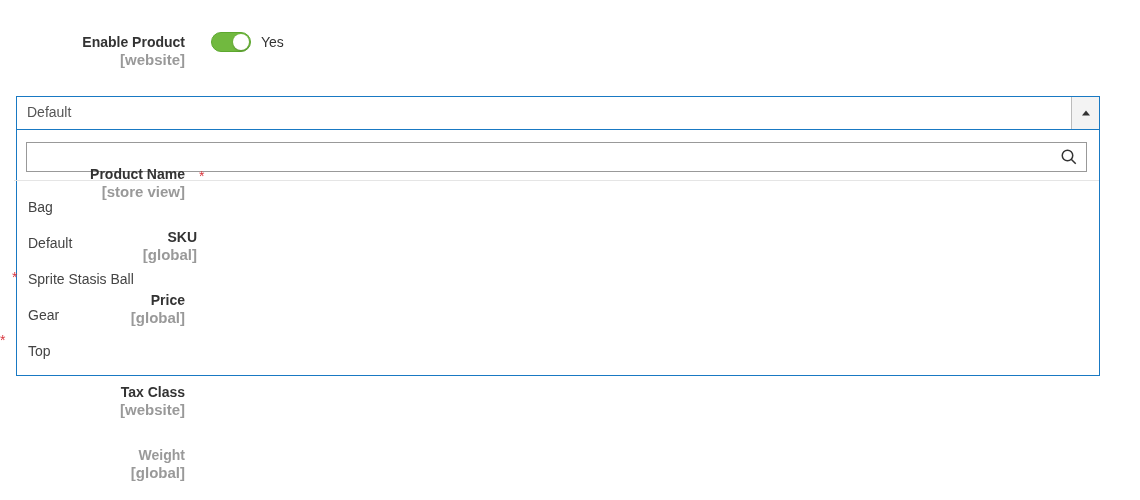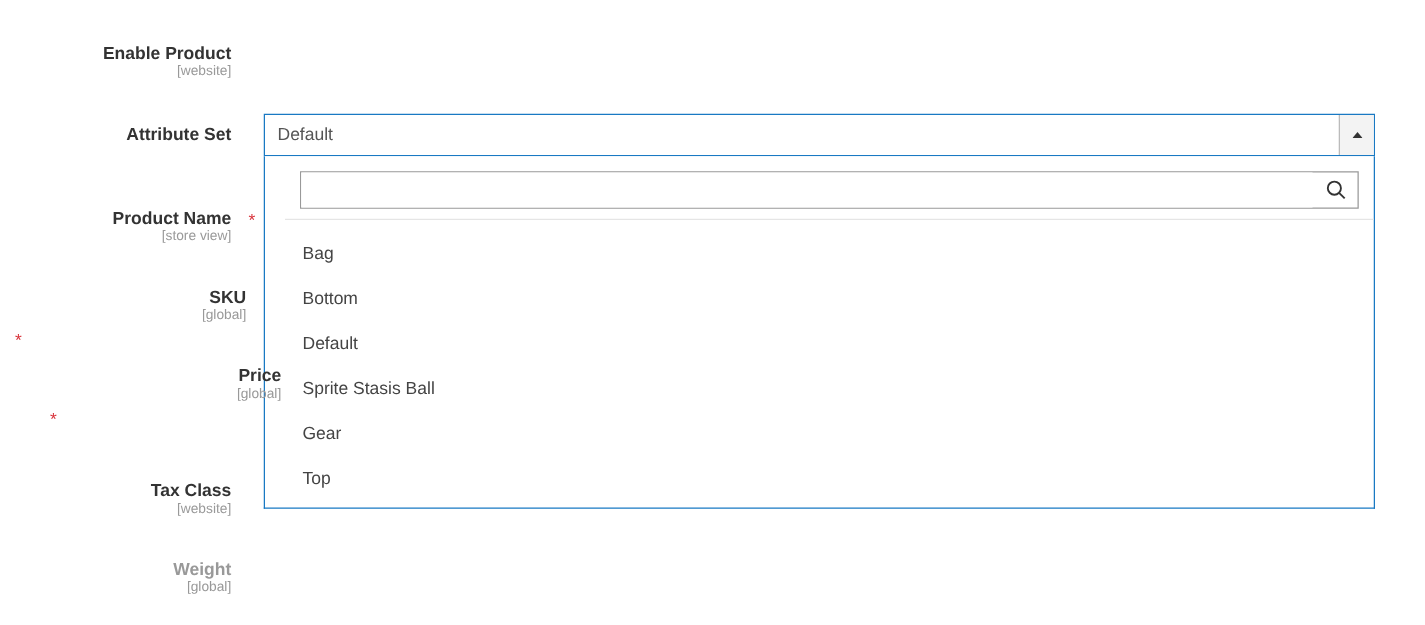--- a/index.html
+++ b/index.html
@@ -25,24 +25,25 @@
     padding-top: 4px;
   }
   .label-main {
     font-size: 14px;
     color: #333;
     font-weight: 600;
     margin-top: 30px;
   }
   .label-main.disabled { color: #999; }
   .label-scope {
-    font-size: 11px;
+    font-size: 15px;
     color: #999;
     display: block;
     margin-top: 1px;
+    font-weight: bold;
   }
   .req-col {
     width: 14px;
     text-align: left;
     color: #d9363e;
     font-size: 14px;
     padding-top: 6px;
   }
   .field-col {
     flex: 1;
@@ -86,21 +87,21 @@
     display: flex;
     align-items: center;
     justify-content: center;
   }
   .select-arrow svg { width: 8px; height: 8px; fill: #333; }
   
   .dropdown-panel {
     border: 1px solid #1979c3;
     border-top: none;
     background: #fff;
-    padding: 12px 12px 6px 28px;
+    padding: 12px 12px 6px 9px;
   }
   .dropdown-search {
     position: relative;
     border: 1px solid #999;
     height: 30px;
     margin-bottom: 8px;
     background: #fff;
   }
   .dropdown-search input {
     border: none;
@@ -129,26 +130,31 @@
 </style>
 </head>
 <body>
 
 <div class="form-row">
   <div class="label-col">
     <span class="label-main">Enable Product</span>
     <span class="label-scope">[website]</span>
   </div>
   <div class="req-col"></div>
+  <div class="field-col">
+    <div class="toggle-wrap">
+      <div class="toggle">
+        <div class="toggle-knob"></div>
+      </div>
+      <span class="toggle-label">Yes</span>
+    </div>
+  </div>
 </div>
 
 <div class="form-row" style="margin-bottom:0;">
-  <div class="label-col" style="padding-top:8px;">
-    <span class="label-main">Attribute Set</span>
-  </div>
   <div class="req-col"></div>
   <div class="field-col">
     <div class="select-box">
       <div class="select-value">Default</div>
       <div class="select-arrow">
         <svg viewBox="0 0 10 10">
             <polygon points="0,8 5,2 10,8"></polygon>
           </svg>
       </div>
     </div>
@@ -156,21 +162,20 @@
       <div class="dropdown-search">
         <input type="text" style="">
         <svg class="search-icon" viewBox="0 0 24 24" fill="none" stroke="#333" stroke-width="2">
           <circle cx="10" cy="10" r="7"></circle>
             <line x1="21" y1="21" x2="15" y2="15"></line>
         </svg>
       </div>
       <hr class="dropdown-divider">
       <div class="dropdown-list" id="attr-set-list">
           <div class="dropdown-item">Bag</div>
-          <div class="dropdown-item">Bottom</div>
           <div class="dropdown-item">Default</div>
           <div class="dropdown-item">Sprite Stasis Ball</div>
           <div class="dropdown-item">Gear</div>
           <div class="dropdown-item">Top</div>
         </div>
     </div>
   </div>
 </div>
 
 <div style="position:absolute; left:0; top:162px; width:250px;">
@@ -182,21 +187,21 @@
 </div>
 
 <div style="position:absolute; left:12px; top:225px; width:210px;">
   <div class="label-col" style="width:195px; display:inline-block; vertical-align:top;">
     <span class="label-main">SKU</span>
     <span class="label-scope">[global]</span>
   </div>
   <span class="req-col" style="display:inline-block;">*</span>
 </div>
 
-<div style="position:absolute; left:0; top:288px; width:210px;padding-left:40px;">
+<div style="position:absolute; left:0; top:288px; width:210px;">
   <div class="label-col" style="width:195px; display:inline-block; vertical-align:top;">
     <span class="label-main">Price</span>
     <span class="label-scope">[global]</span>
   </div>
   <span class="req-col" style="display:inline-block;">*</span>
 </div>
 
 <div style="position:absolute; left:0; top:380px; width:230px;">
   <div class="label-col" style="width:195px; display:inline-block; vertical-align:top;">
     <span class="label-main">Tax Class</span>

